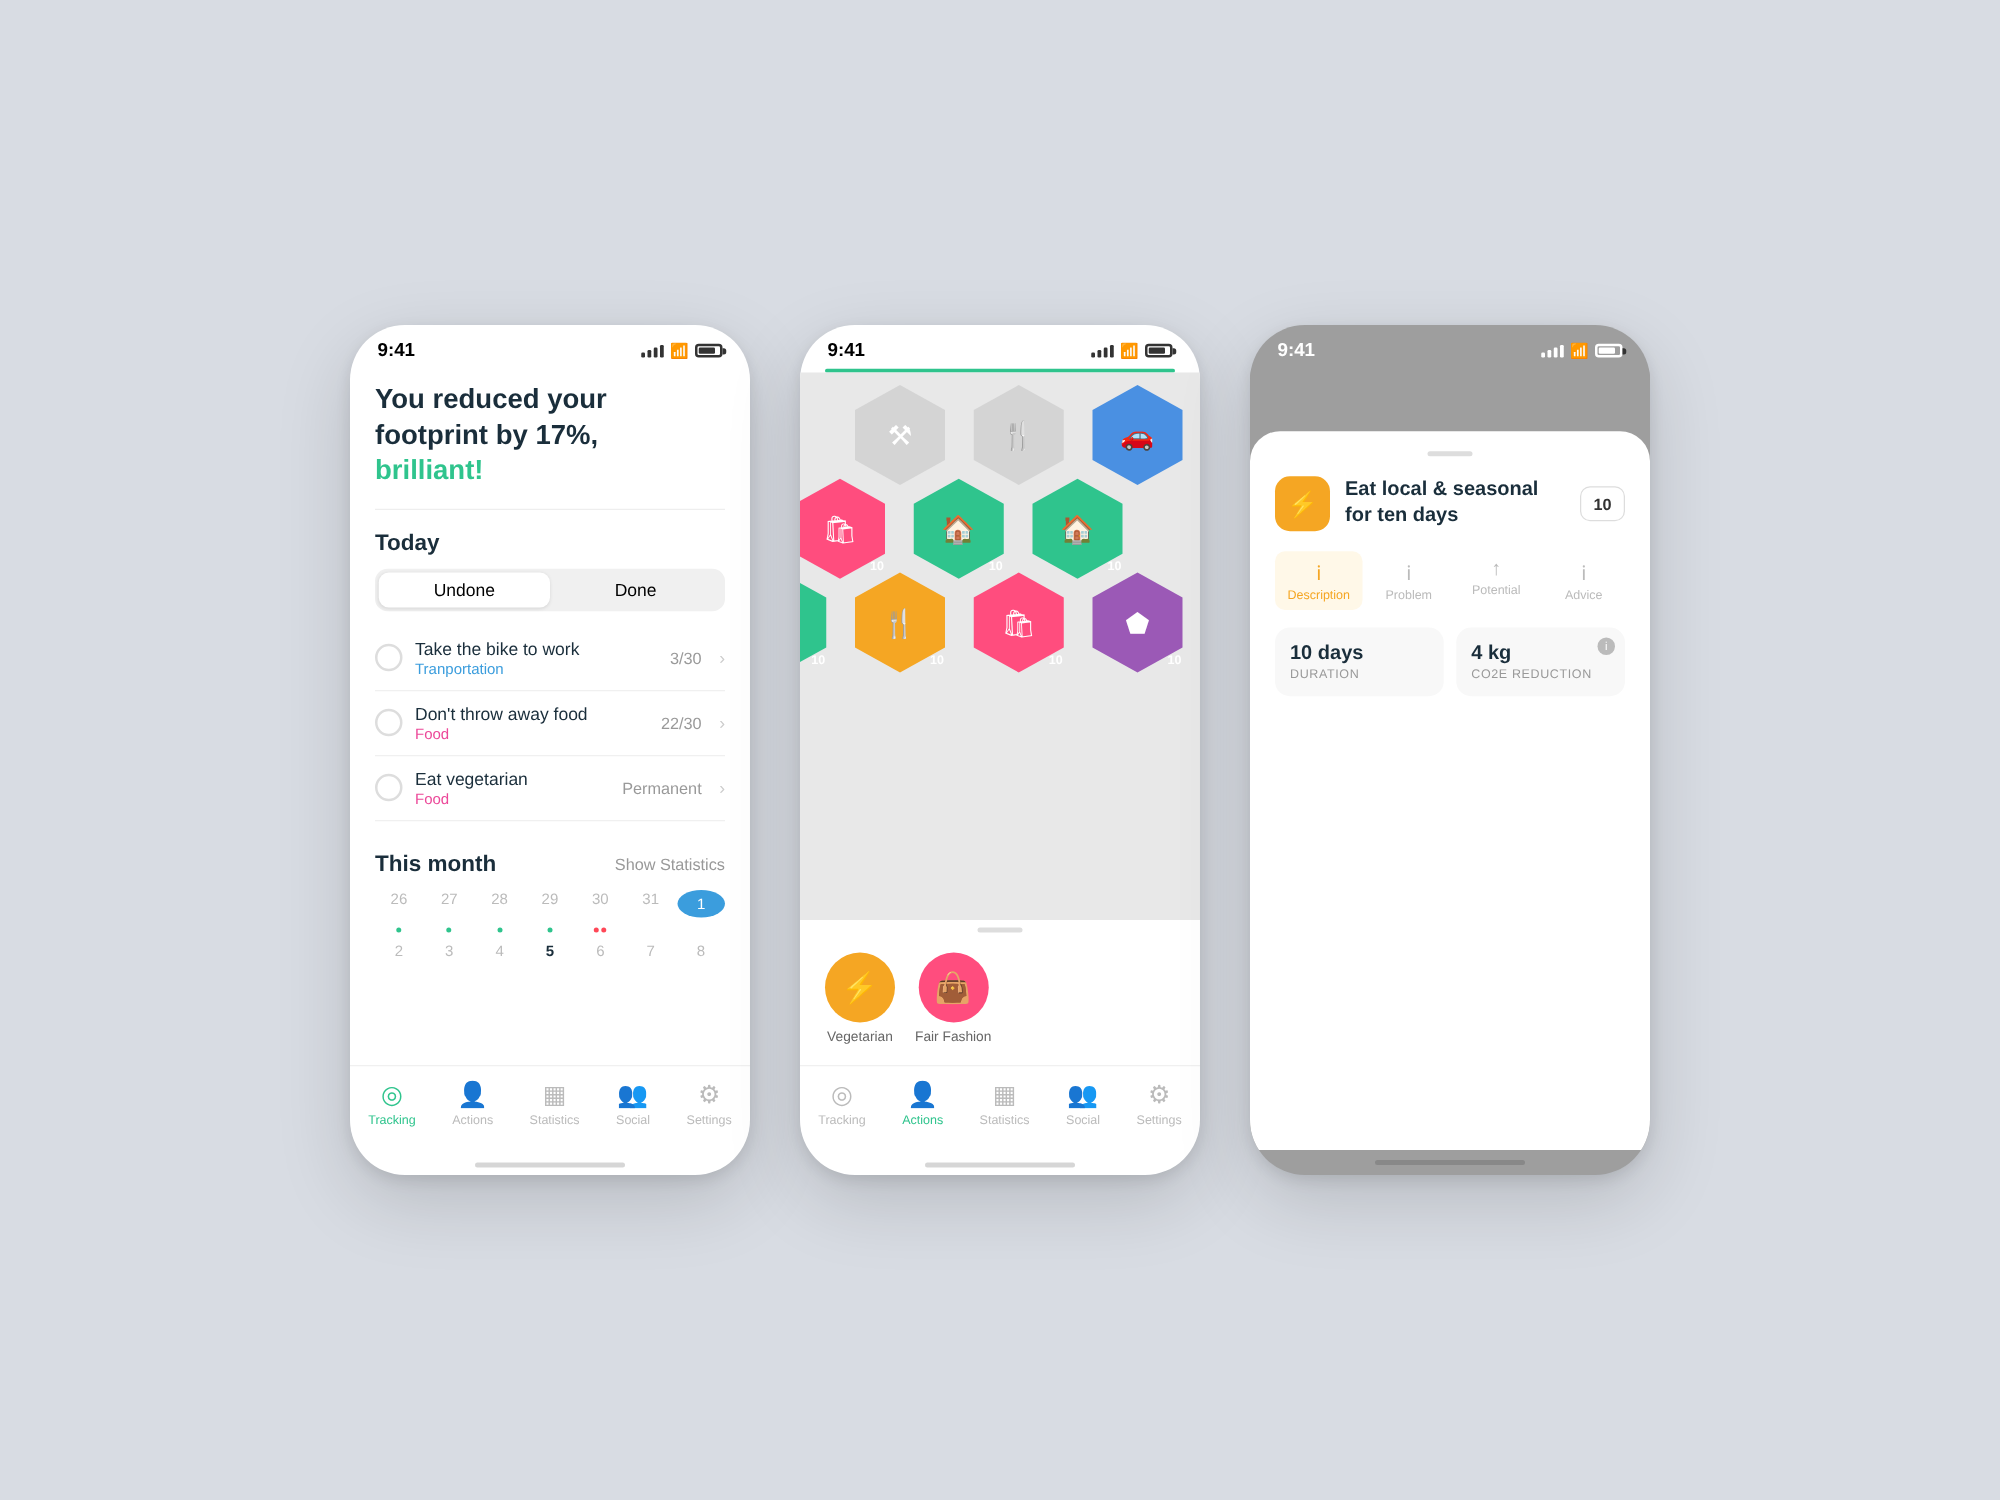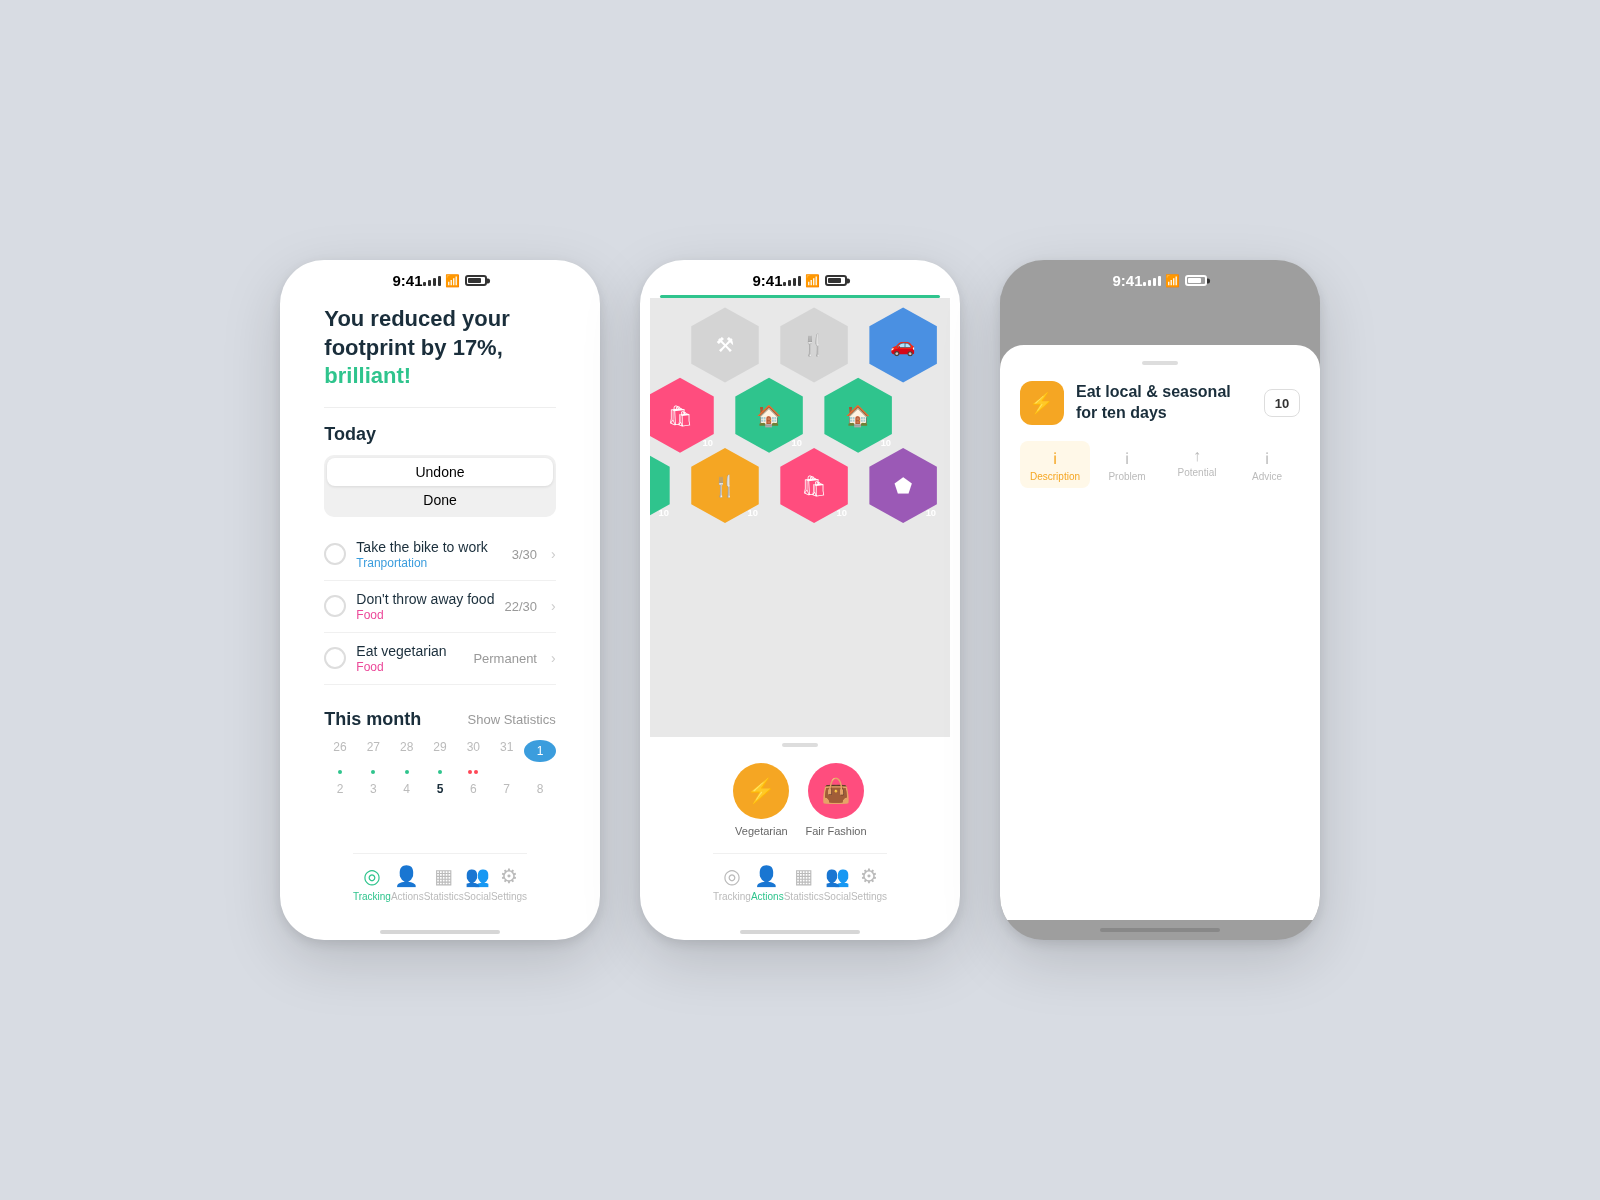--- a/index.html
+++ b/index.html
@@ -23,21 +23,20 @@
     .phone {
       background: white;
       border-radius: 44px;
       width: 320px;
       min-height: 680px;
       box-shadow: 0 20px 60px rgba(0,0,0,0.15), 0 4px 12px rgba(0,0,0,0.1);
       overflow: hidden;
       position: relative;
       display: flex;
       flex-direction: column;
-      align-items: center;
     }
 
     
     .status-bar {
       display: flex;
       justify-content: space-between;
       align-items: center;
       padding: 12px 22px 6px;
       font-size: 13px;
       font-weight: 600;
@@ -72,21 +71,20 @@
     
     .screen1 .phone-content { padding: 10px 20px 0; }
     .hero-text { margin-bottom: 16px; padding-bottom: 16px; border-bottom: 1px solid #eee; }
     .hero-text h2 { font-size: 22px; font-weight: 700; color: #1a2e3b; line-height: 1.3; }
     .hero-text .highlight { color: #2fc48d; }
     .today-section { margin-bottom: 12px; }
     .today-section h3 { font-size: 18px; font-weight: 700; color: #1a2e3b; margin-bottom: 10px; }
     .toggle-row {
       display: flex; background: #f0f0f0; border-radius: 10px; padding: 3px;
       margin-bottom: 12px;
-      flex-direction: column;
     }
     .toggle-btn {
       flex: 1; text-align: center; padding: 6px; border-radius: 8px;
       font-size: 14px; font-weight: 500; cursor: pointer;
     }
     .toggle-btn.active { background: white; box-shadow: 0 1px 3px rgba(0,0,0,0.1); }
     .task-item {
       display: flex; align-items: center; padding: 10px 0;
       border-bottom: 1px solid #f0f0f0; gap: 10px;
     }
@@ -518,20 +516,31 @@
             <span class="detail-tab-icon" style="color:#bbb;">↑</span>
             <span class="detail-tab-label">Potential</span>
           </div>
           <div class="detail-tab">
             <span class="detail-tab-icon" style="color:#bbb;">ℹ</span>
             <span class="detail-tab-label">Advice</span>
           </div>
         </div>
 
 
+        <div class="stats-row">
+          <div class="stat-box">
+            <div class="stat-value">10 days</div>
+            <div class="stat-label">DURATION</div>
+          </div>
+          <div class="stat-box">
+            <div class="stat-value">4 kg</div>
+            <div class="stat-label">CO2E REDUCTION</div>
+            <div class="stat-info">i</div>
+          </div>
+        </div>
 
       </div>
     </div>
 
     <div class="bottom-home-indicator" style="background:#333;margin-bottom:8px;"></div>
   </div>
 
 </div>
 
 </body></html>

